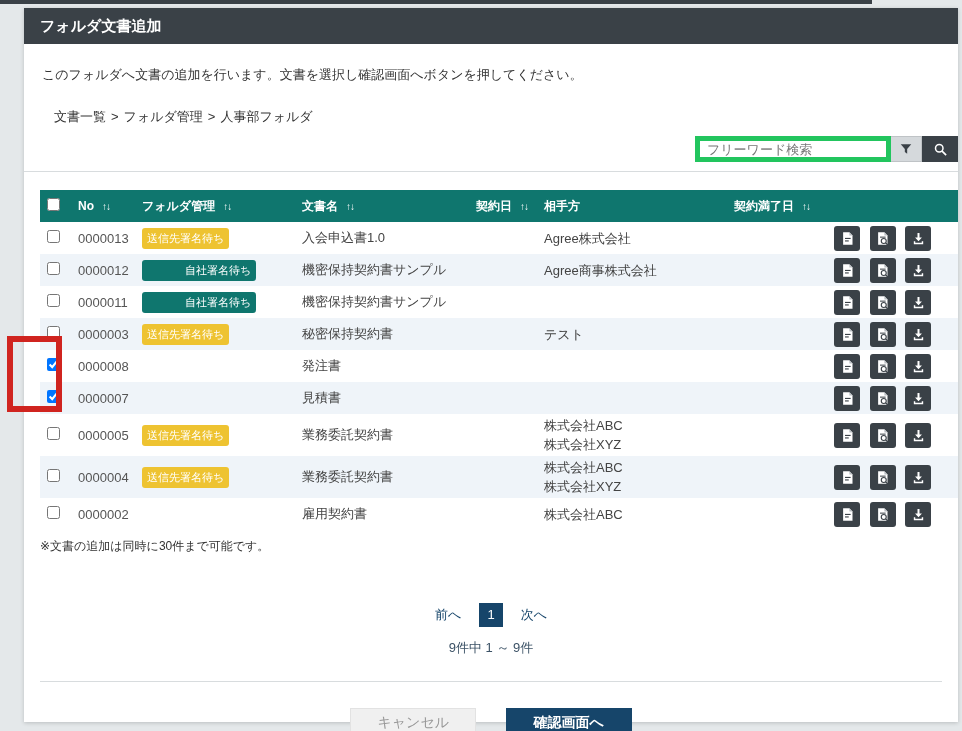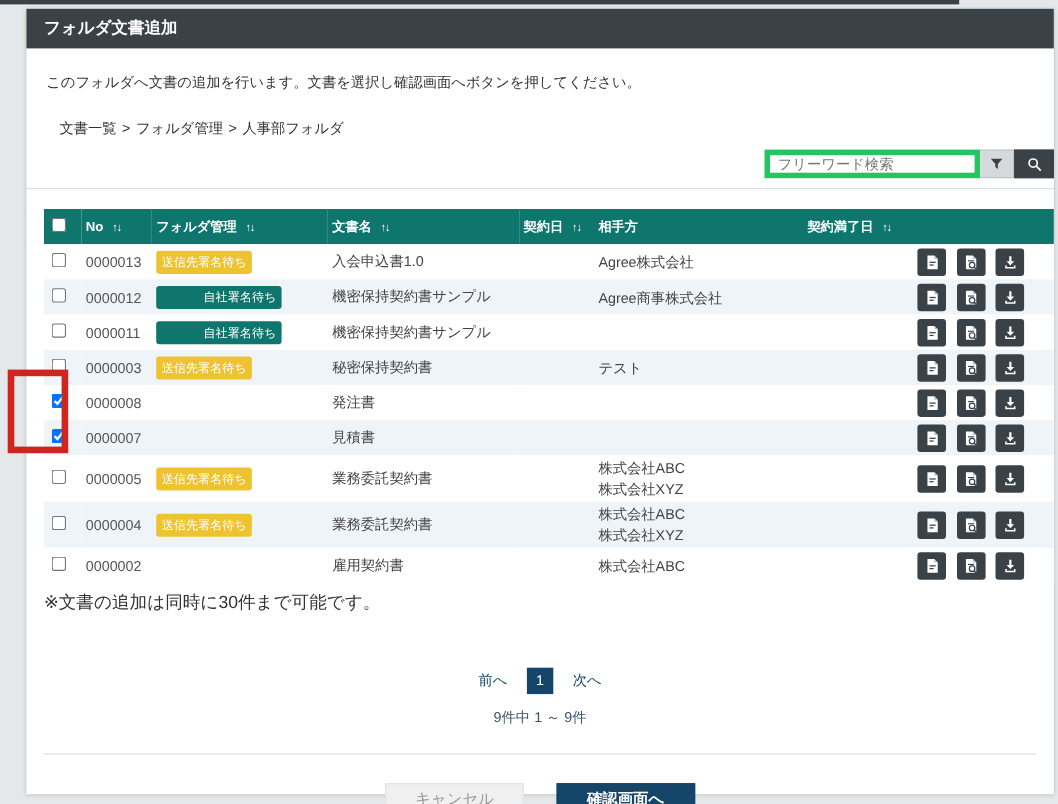--- a/index.html
+++ b/index.html
@@ -60,21 +60,21 @@
   .badge.orange { background:#0f766e;padding-left:43px; }
   .c-partner div { line-height:19px; }
   .c-actions { white-space:nowrap; padding-left:2px; }
   .icon-btn {
     width:26px; height:25px; background:#3a4147; border:none; border-radius:3px;
     display:inline-flex; align-items:center; justify-content:center;
     cursor:pointer; padding:0; margin-right:6px; vertical-align:middle;
   }
   input[type=checkbox] { width:13px; height:13px; margin:0; cursor:pointer; }
 
-  .note { font-size:16px; margin:8px 0 0 0; }
+  .note { font-size:12px; margin:8px 0 0 0; }
   .pagination { text-align:center; margin:48px 16px 0 0; font-size:13px; color:#16456a; }
   .pagination a { color:#16456a; text-decoration:none; cursor:pointer; }
   .page-current {
     display:inline-block; width:24px; height:24px; line-height:24px; text-align:center;
     background:#16456a; color:#fff; margin:0 14px; font-size:13px;
   }
   .count { text-align:center; font-size:13px; color:#3c5266; margin:12px 16px 0 0; }
   .actions-row { text-align:center; margin:26px 16px 0 0; }
   .btn { height:30px; width:126px; font-size:14px; cursor:pointer; font-family:inherit; }
   .btn-cancel { background:#f0f0f0; color:#979797; border:1px solid #e2e2e2; margin-right:25px; }

